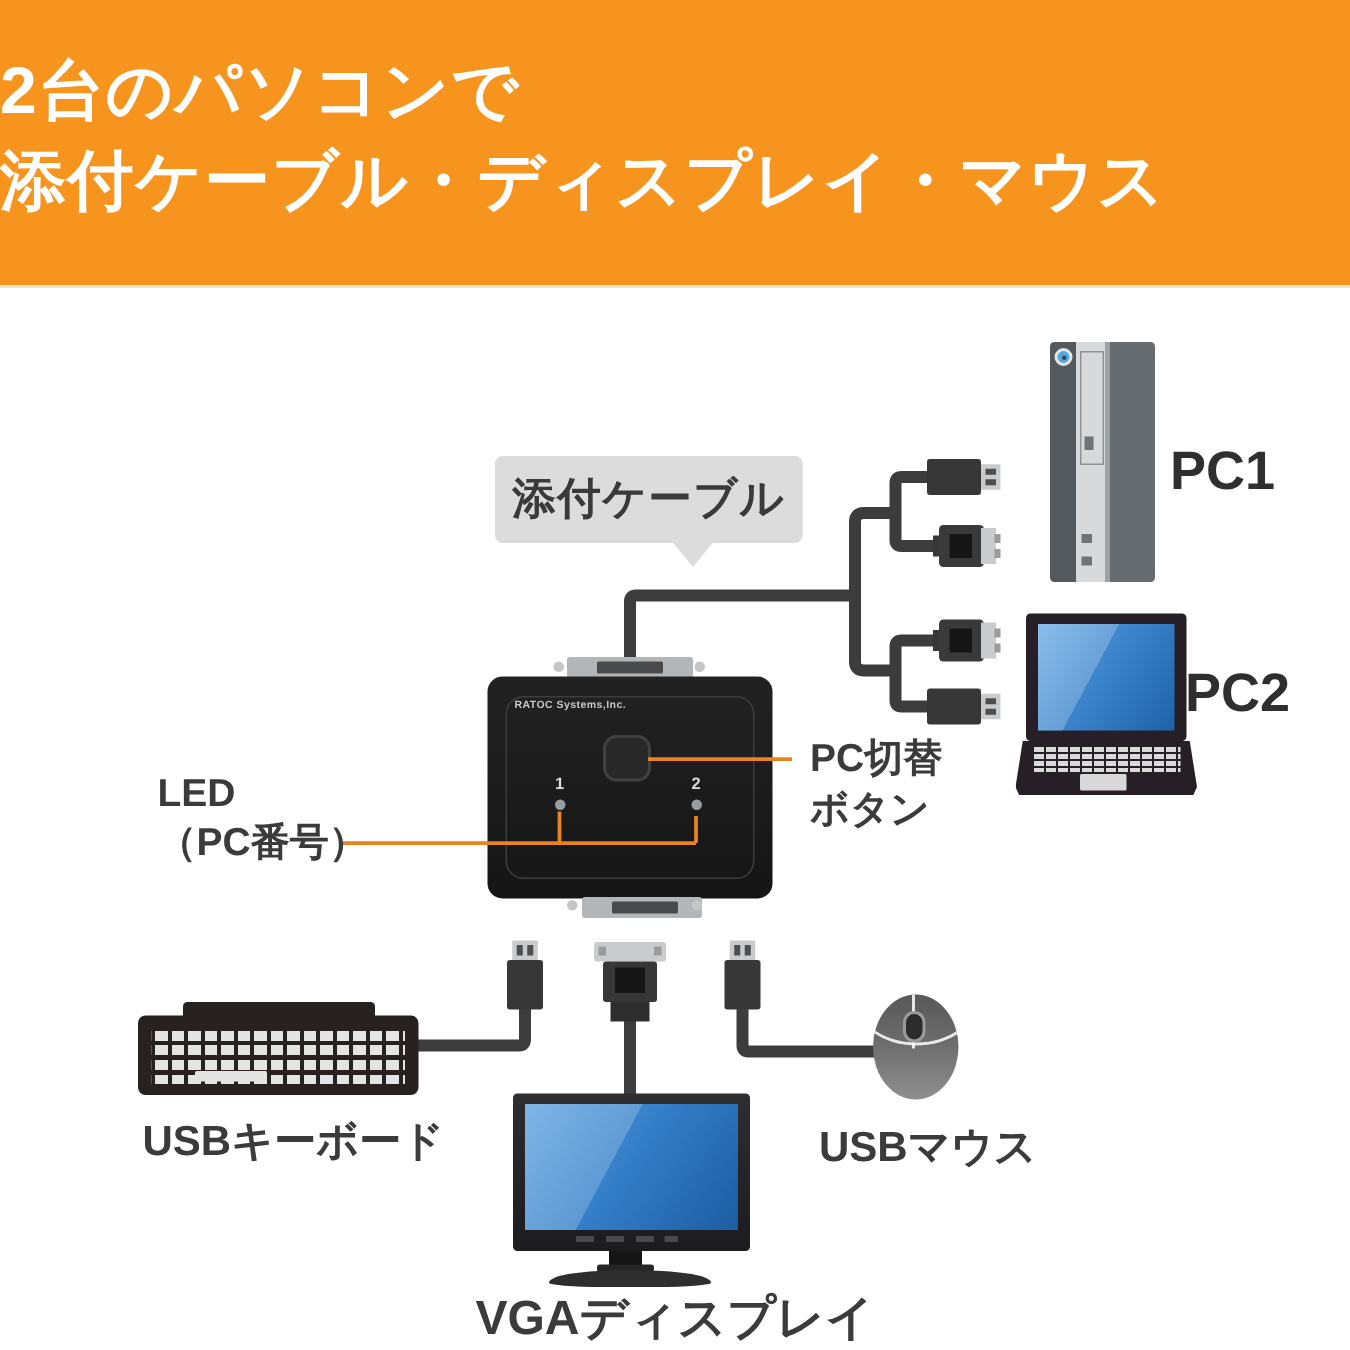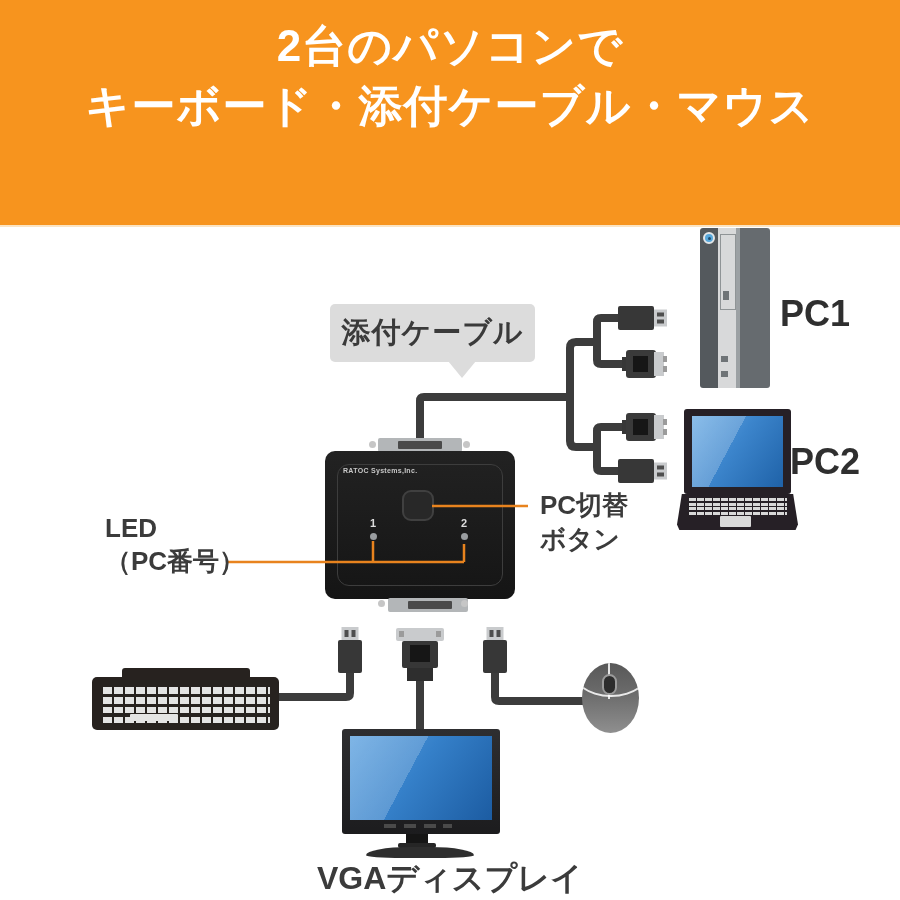--- a/index.html
+++ b/index.html
@@ -1,24 +1,24 @@
 <!DOCTYPE html>
 <html><head>
 <meta charset="utf-8">
 <style>
   html,body{margin:0;padding:0;}
   body{width:900px;height:900px;overflow:hidden;background:#ffffff;
        font-family:"Liberation Sans","DejaVu Sans",sans-serif;}
   .stage{position:relative;width:900px;height:900px;}
 
   
-  .banner{position:absolute;left:0;top:0;width:900px;height:227px;
+  .banner{position:absolute;left:0;top:0;width:900px;height:192px;
           background:#F7941E;border-bottom:2px solid #FBE4C3;
           box-sizing:border-box;display:flex;flex-direction:column;
-          align-items:center;padding-top:16px;}
+          padding-top:31px;}
   .banner-line{color:#ffffff;font-size:44px;font-weight:bold;
                line-height:60px;letter-spacing:1px;white-space:nowrap;}
 
   
   .layer{position:absolute;left:0;top:0;width:900px;height:900px;pointer-events:none;}
   #cables{z-index:1;}
   #callouts{z-index:3;}
   .dev{position:absolute;z-index:2;}
 
   
@@ -111,21 +111,21 @@
   .lbl-mouse{left:546px;top:746px;font-size:28px;}
   .lbl-display{left:317px;top:857px;font-size:32px;}
 </style>
 </head>
 <body>
 
 <div class="stage">
 
   <header class="banner">
     <div class="banner-line">2台のパソコンで</div>
-    <div class="banner-line">キーボード・添付ケーブル・マウス</div>
+    <div class="banner-line">添付ケーブル・ディスプレイ・マウス</div>
   </header>
 
   <svg id="cables" class="layer" viewBox="0 0 900 900">
     <g stroke="#3C3C3C" stroke-width="8" fill="none" stroke-linejoin="round">
       <path d="M420,450 L420,401 Q420,397 424,397 L570,397"></path>
       <path d="M597,342 L576,342 Q570,342 570,348 L570,441 Q570,447 576,447 L597,447"></path>
       <path d="M624,318 L601,318 Q597,318 597,322 L597,360 Q597,364 601,364 L630,364"></path>
       <path d="M630,427 L601,427 Q597,427 597,431 L597,467 Q597,471 601,471 L624,471"></path>
       <path d="M350,670 L350,693 Q350,697 346,697 L276,697"></path>
       <path d="M420,680 L420,735"></path>
@@ -264,15 +264,17 @@
   <div class="lbl lbl-btn">
     <div>PC切替</div>
     <div>ボタン</div>
   </div>
   <div class="lbl lbl-led">
     <div>LED</div>
     <div>（PC番号）</div>
   </div>
   <div class="lbl lbl-pc lbl-pc1">PC1</div>
   <div class="lbl lbl-pc lbl-pc2">PC2</div>
+  <div class="lbl lbl-kb">USBキーボード</div>
+  <div class="lbl lbl-mouse">USBマウス</div>
   <div class="lbl lbl-display">VGAディスプレイ</div>
 
 </div>
 
 </body></html>

